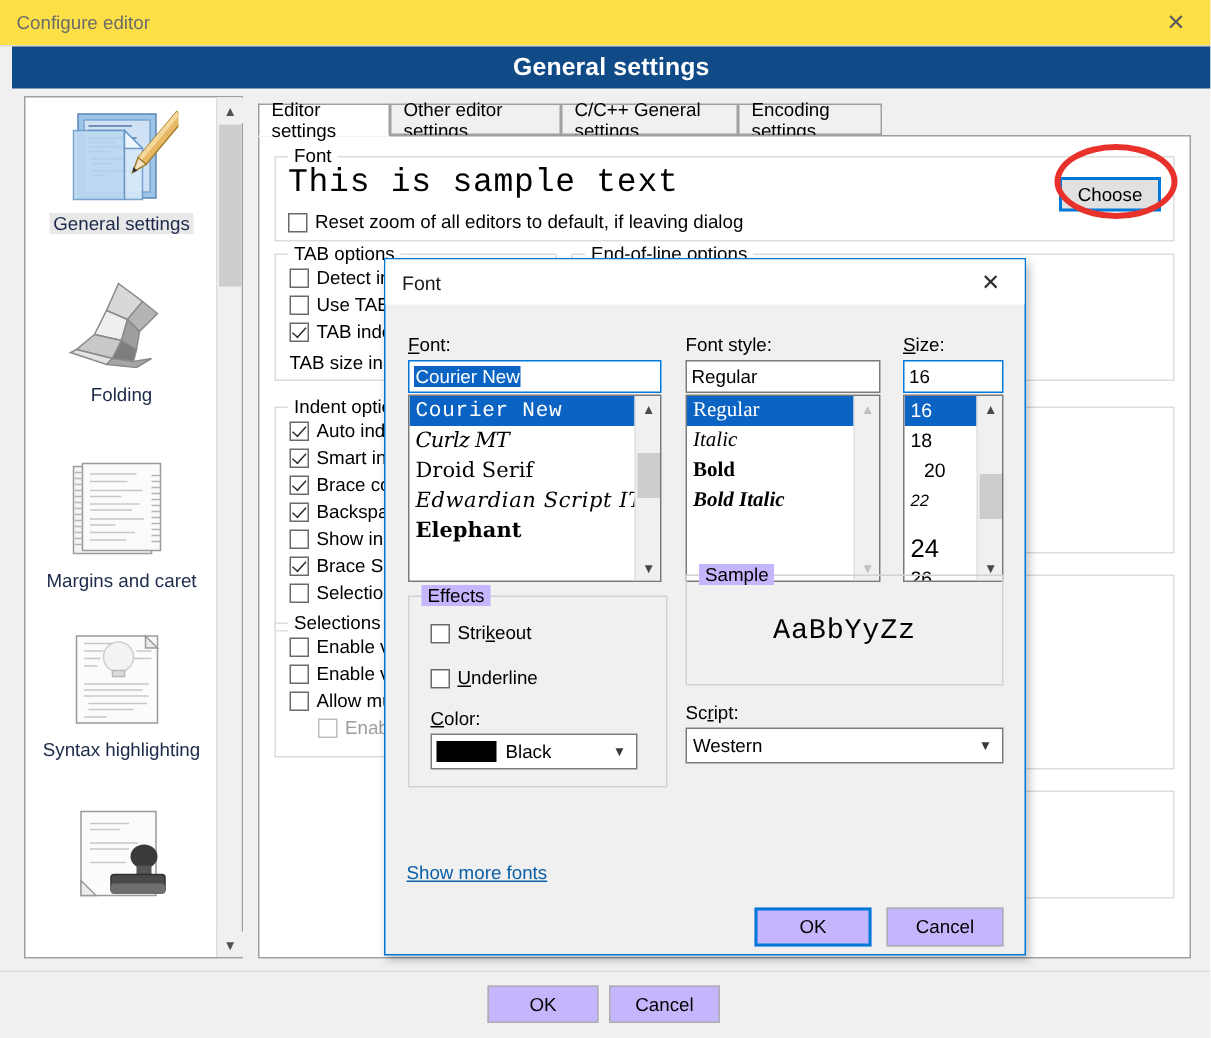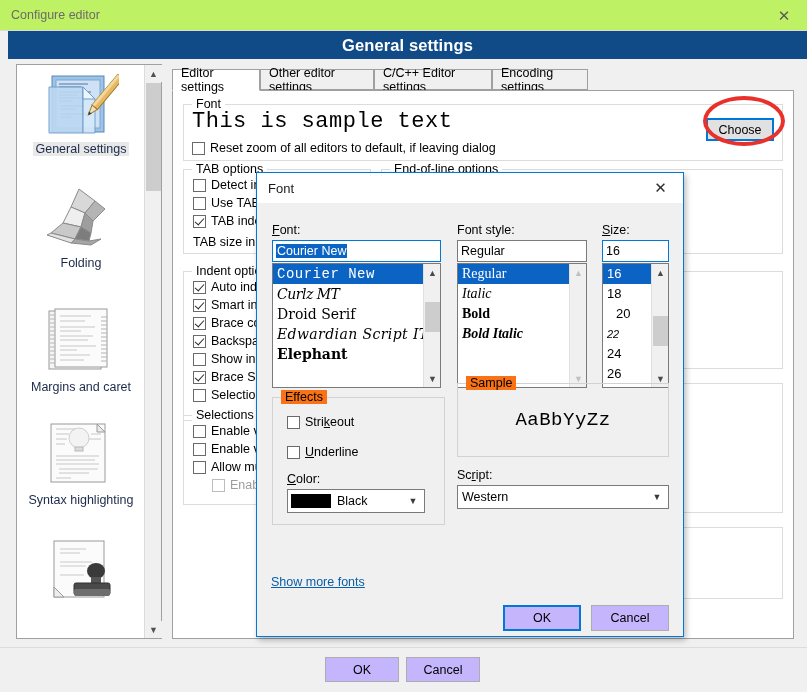--- a/index.html
+++ b/index.html
@@ -11,21 +11,21 @@
     background: #ffffff;
     font-family: "Liberation Sans", sans-serif;
     font-size: 12px;
     color: #000;
   }
   #root { position: relative; width: 807px; height: 692px; background: #f0f0f0; }
 
   
   .titlebar {
     position: absolute; left: 0; top: 0; width: 807px; height: 31px;
-    background: #bef264; border-bottom: 1px solid #d9d9d9;
+    background: #fde047; border-bottom: 1px solid #d9d9d9;
   }
   .titlebar .caption {
     position: absolute; left: 11px; top: 8px;
     font-size: 12.5px; color: #6b6b6b;
   }
   .titlebar .closebtn {
     position: absolute; right: 0; top: 0; width: 46px; height: 30px;
     display: flex; align-items: center; justify-content: center;
     font-size: 15px; color: #5a5a5a; line-height: 1;
   }
@@ -183,21 +183,21 @@
   .f-elephant{ font-family: "DejaVu Serif", serif; font-size: 16px; font-weight: bold; }
 
   .s-regular { font-family: "Liberation Serif", serif; font-size: 15px; }
   .s-italic  { font-family: "Liberation Serif", serif; font-size: 15px; font-style: italic; }
   .s-bold    { font-family: "Liberation Serif", serif; font-size: 15px; font-weight: bold; }
   .s-bolditalic { font-family: "Liberation Serif", serif; font-size: 15px; font-weight: bold; font-style: italic; }
 
   .dgroup { position: absolute; border: 1px solid #d2d2d2; }
   .dgroup > .legend {
     position: absolute; top: -8px; left: 8px; padding: 0 4px;
-    background: #f97316; font-size: 12.5px;
+    background: #c4b5fd; font-size: 12.5px;
   }
 
   .combobox {
     position: absolute; background: #ffffff; border: 1px solid #7a7a7a;
     display: flex; align-items: center; font-size: 12.5px;
   }
   .combobox .arrowbox {
     position: absolute; right: 0; top: 0; bottom: 0; width: 22px;
     display: flex; align-items: center; justify-content: center;
     font-size: 9px; color: #3a3a3a;
@@ -382,21 +382,21 @@
   </div>
 
   <div class="tabstrip">
     <div class="tab active" style="left:0; width:88px;">
       <span>Editor settings</span>
     </div>
     <div class="tab" style="left:88px; width:114px;">
       <span>Other editor settings</span>
     </div>
     <div class="tab" style="left:202px; width:118px;">
-      <span>C/C++ Editor settings</span>
+      <span>C/C++ General settings</span>
     </div>
     <div class="tab" style="left:320px; width:96px;">
       <span>Encoding settings</span>
     </div>
   </div>
 
   <div class="tabpage">
 
     <div class="group" id="font-group">
       <span class="legend">Font</span>
@@ -534,21 +534,21 @@
       <span class="u">S</span><span>ize:</span>
     </div>
     <div class="textbox focused" style="left:345px; top:67px; width:67px; height:22px;">
       <span>16</span>
     </div>
     <div class="listbox" style="left:345px; top:90px; width:67px; height:125px;">
       <div class="opt sel" style="font-size:13px;">16</div>
       <div class="opt" style="font-size:13px;">18</div>
       <div class="opt" style="font-size:13px;padding-left:13px;">20</div>
       <div class="opt" style="font-size:11px;font-style:italic;">22</div>
-      <div class="opt" style="font-size:13px;">24</div>
+      <div class="opt" style="font-size:17px;margin-top:12px;">24</div>
       <div class="opt" style="font-size:13px;">26</div>
       <div class="opt" style="font-size:13px;">28</div>
       <div class="lb-scroll">
         <div class="arr up">▲</div>
         <div class="thumb" style="top:52px; height:30px;"></div>
         <div class="arr dn">▼</div>
       </div>
     </div>
 
     <div class="dgroup" style="left:15px; top:224px; width:173px; height:128px;">

